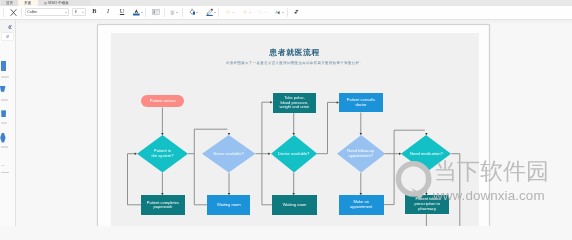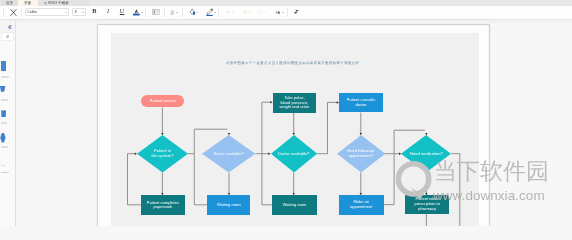--- a/index.html
+++ b/index.html
@@ -247,20 +247,21 @@
   </svg>
   <div class="shp-lbl" style="left:1.2px;top:146px;width:6.4px;"></div>
   <div class="shp-lbl2" style="left:1.2px;top:164.6px;width:4.2px;background:#d8def0;"></div>
   <div class="shp-lbl2" style="left:1.2px;top:171.6px;width:7.4px;background:#d0d0d0;"></div>
 
   <div class="abs" id="canvas"></div>
   <div class="abs" id="page-shadow"></div>
   <div class="abs" id="page"></div>
   <div class="abs" id="page-inner"></div>
 
+  <div class="abs" id="doc-title">患者就医流程</div>
   <div class="abs" id="doc-sub">此流程图展示了一名患者从进入医院到看医生再到拿药离开医院的整个就医过程。</div>
 
   <svg class="abs" id="conn" style="left:0;top:0;" width="572" height="226">
       <path d="M162.4 107.5 V133.6" fill="none" stroke="#808080" stroke-width="0.85"></path>
       <path d="M162.4 135.2 L161.15 132.89999999999998 L163.65 132.89999999999998 Z" fill="#333"></path>
       <path d="M127.5 204.8 V153.7 H135.4" fill="none" stroke="#808080" stroke-width="0.85"></path>
       <path d="M137 153.7 L134.7 152.45 L134.7 154.95 Z" fill="#333"></path>
       <path d="M141 204.8 H127.5" fill="none" stroke="#808080" stroke-width="0.85"></path>
       <path d="M162.4 172.6 V193.6" fill="none" stroke="#808080" stroke-width="0.85"></path>
       <path d="M162.4 195.2 L161.15 192.89999999999998 L163.65 192.89999999999998 Z" fill="#333"></path>

